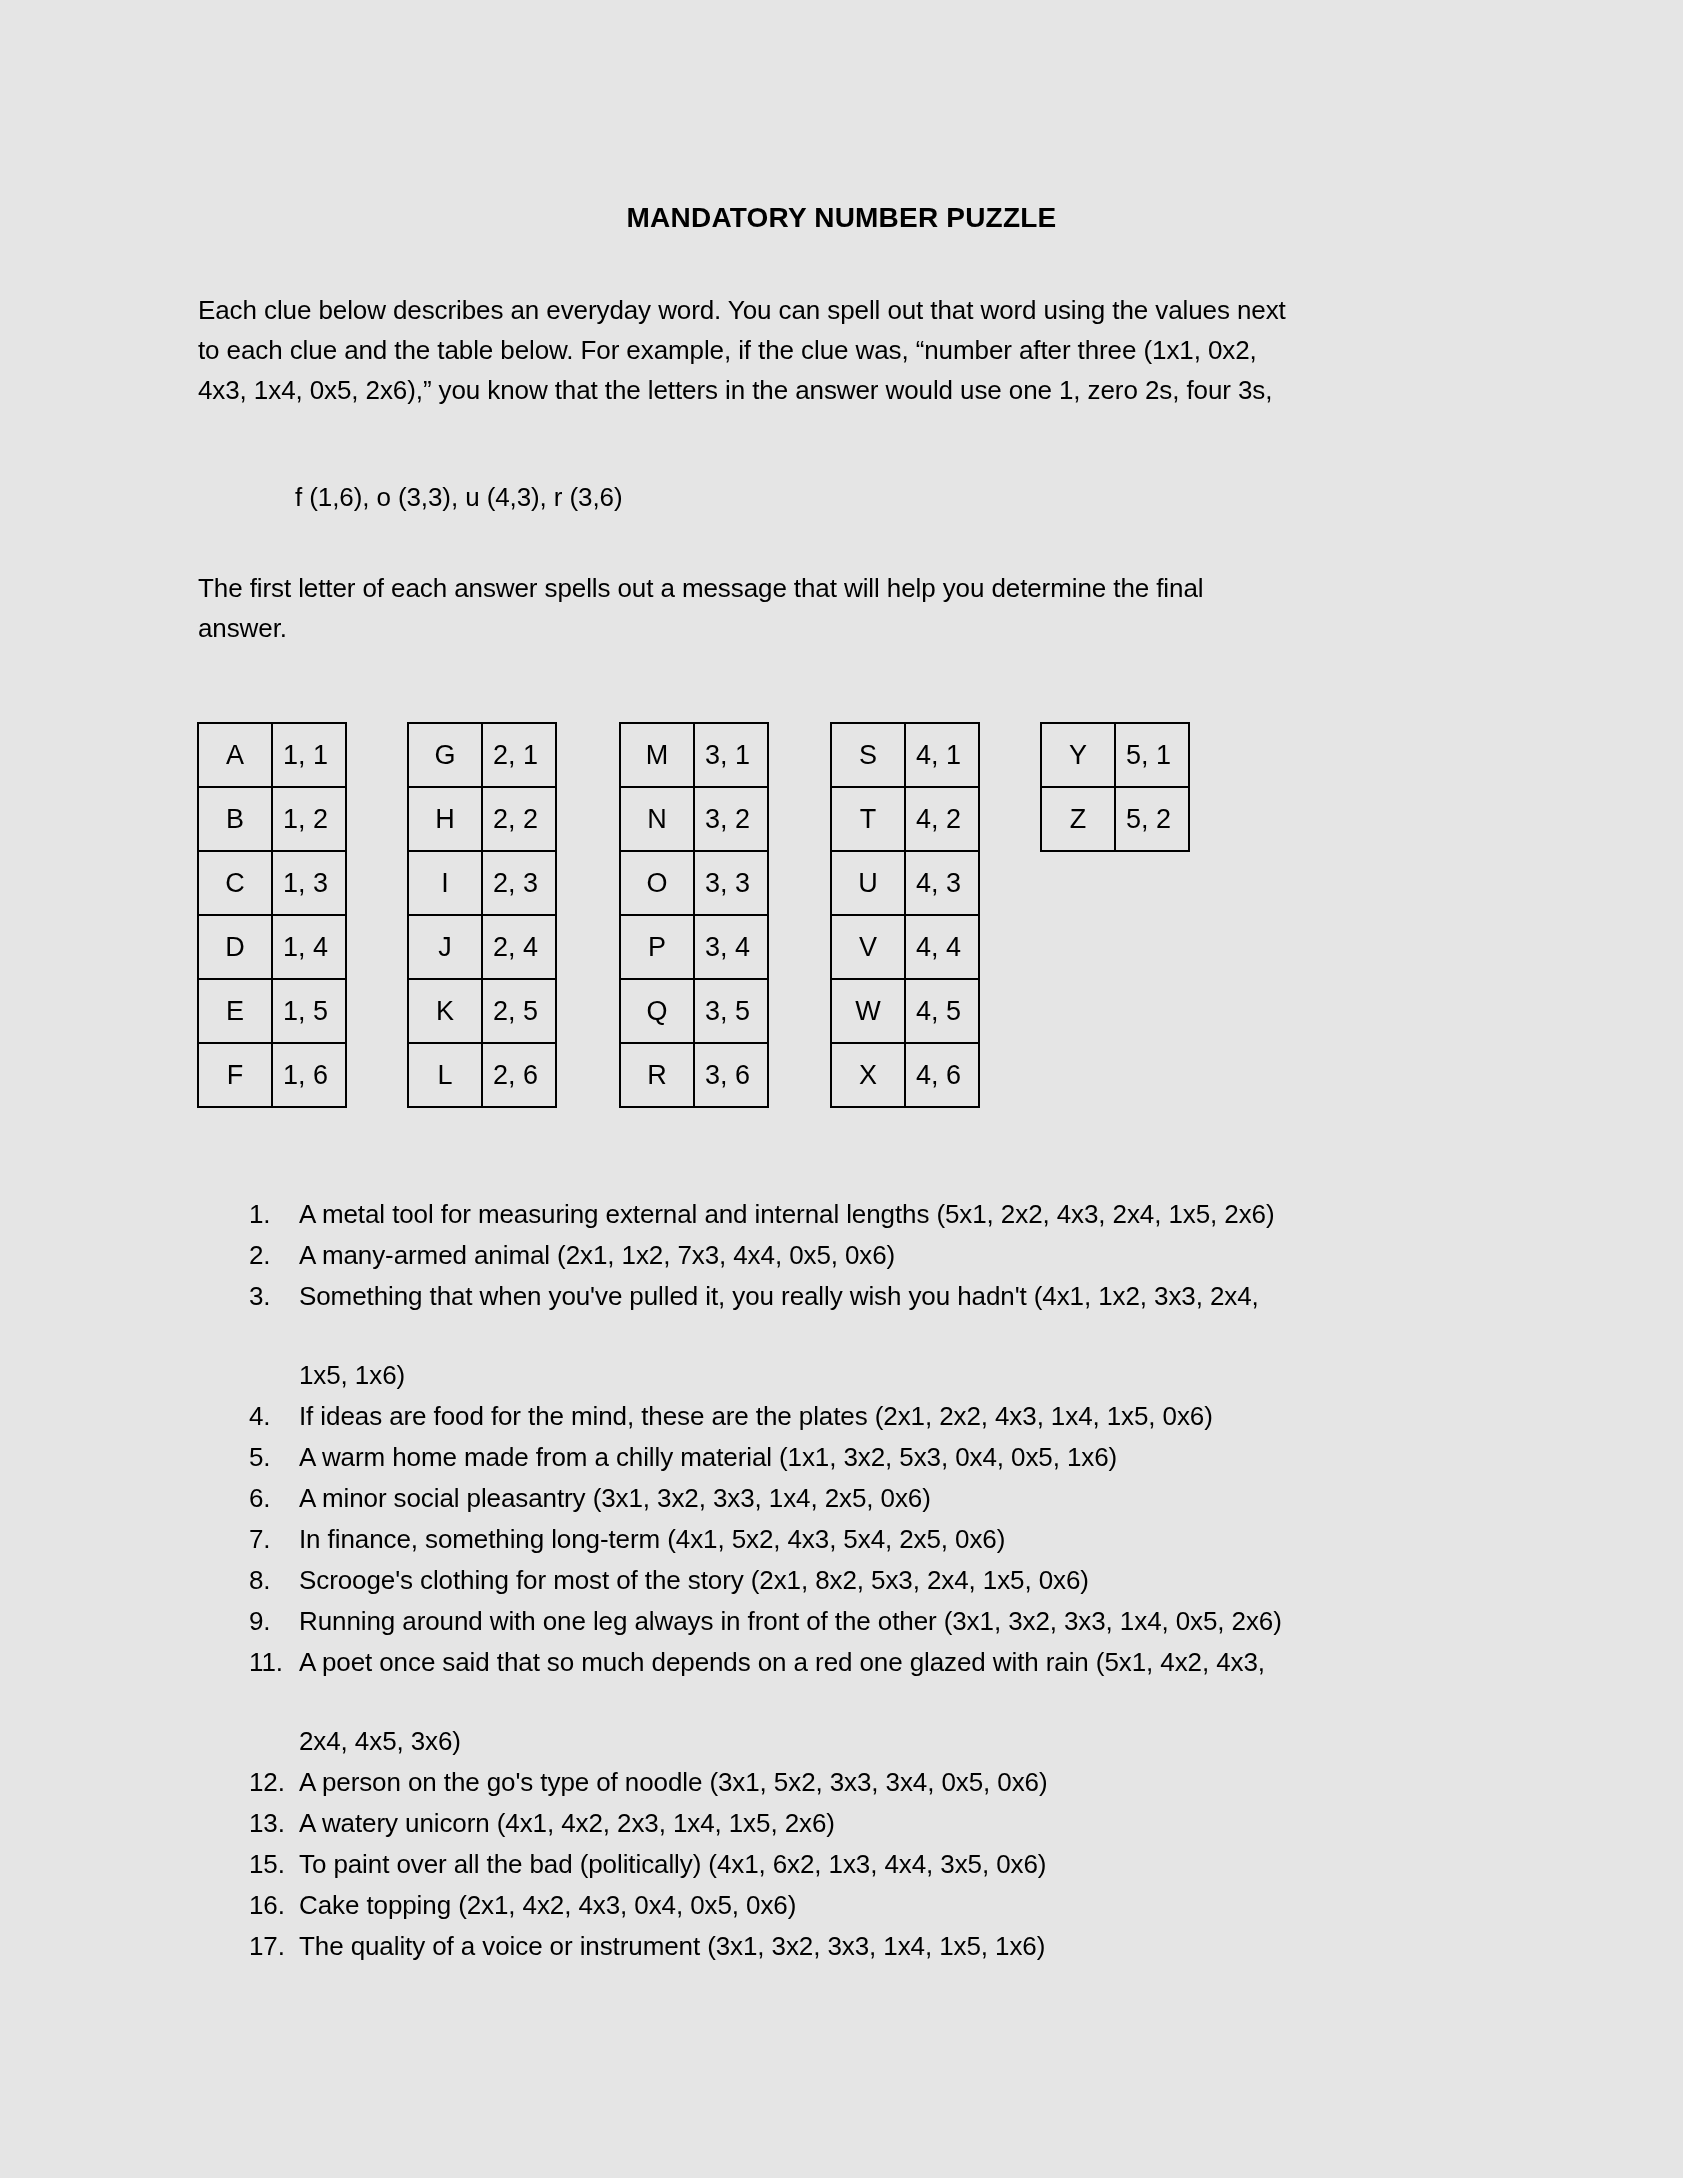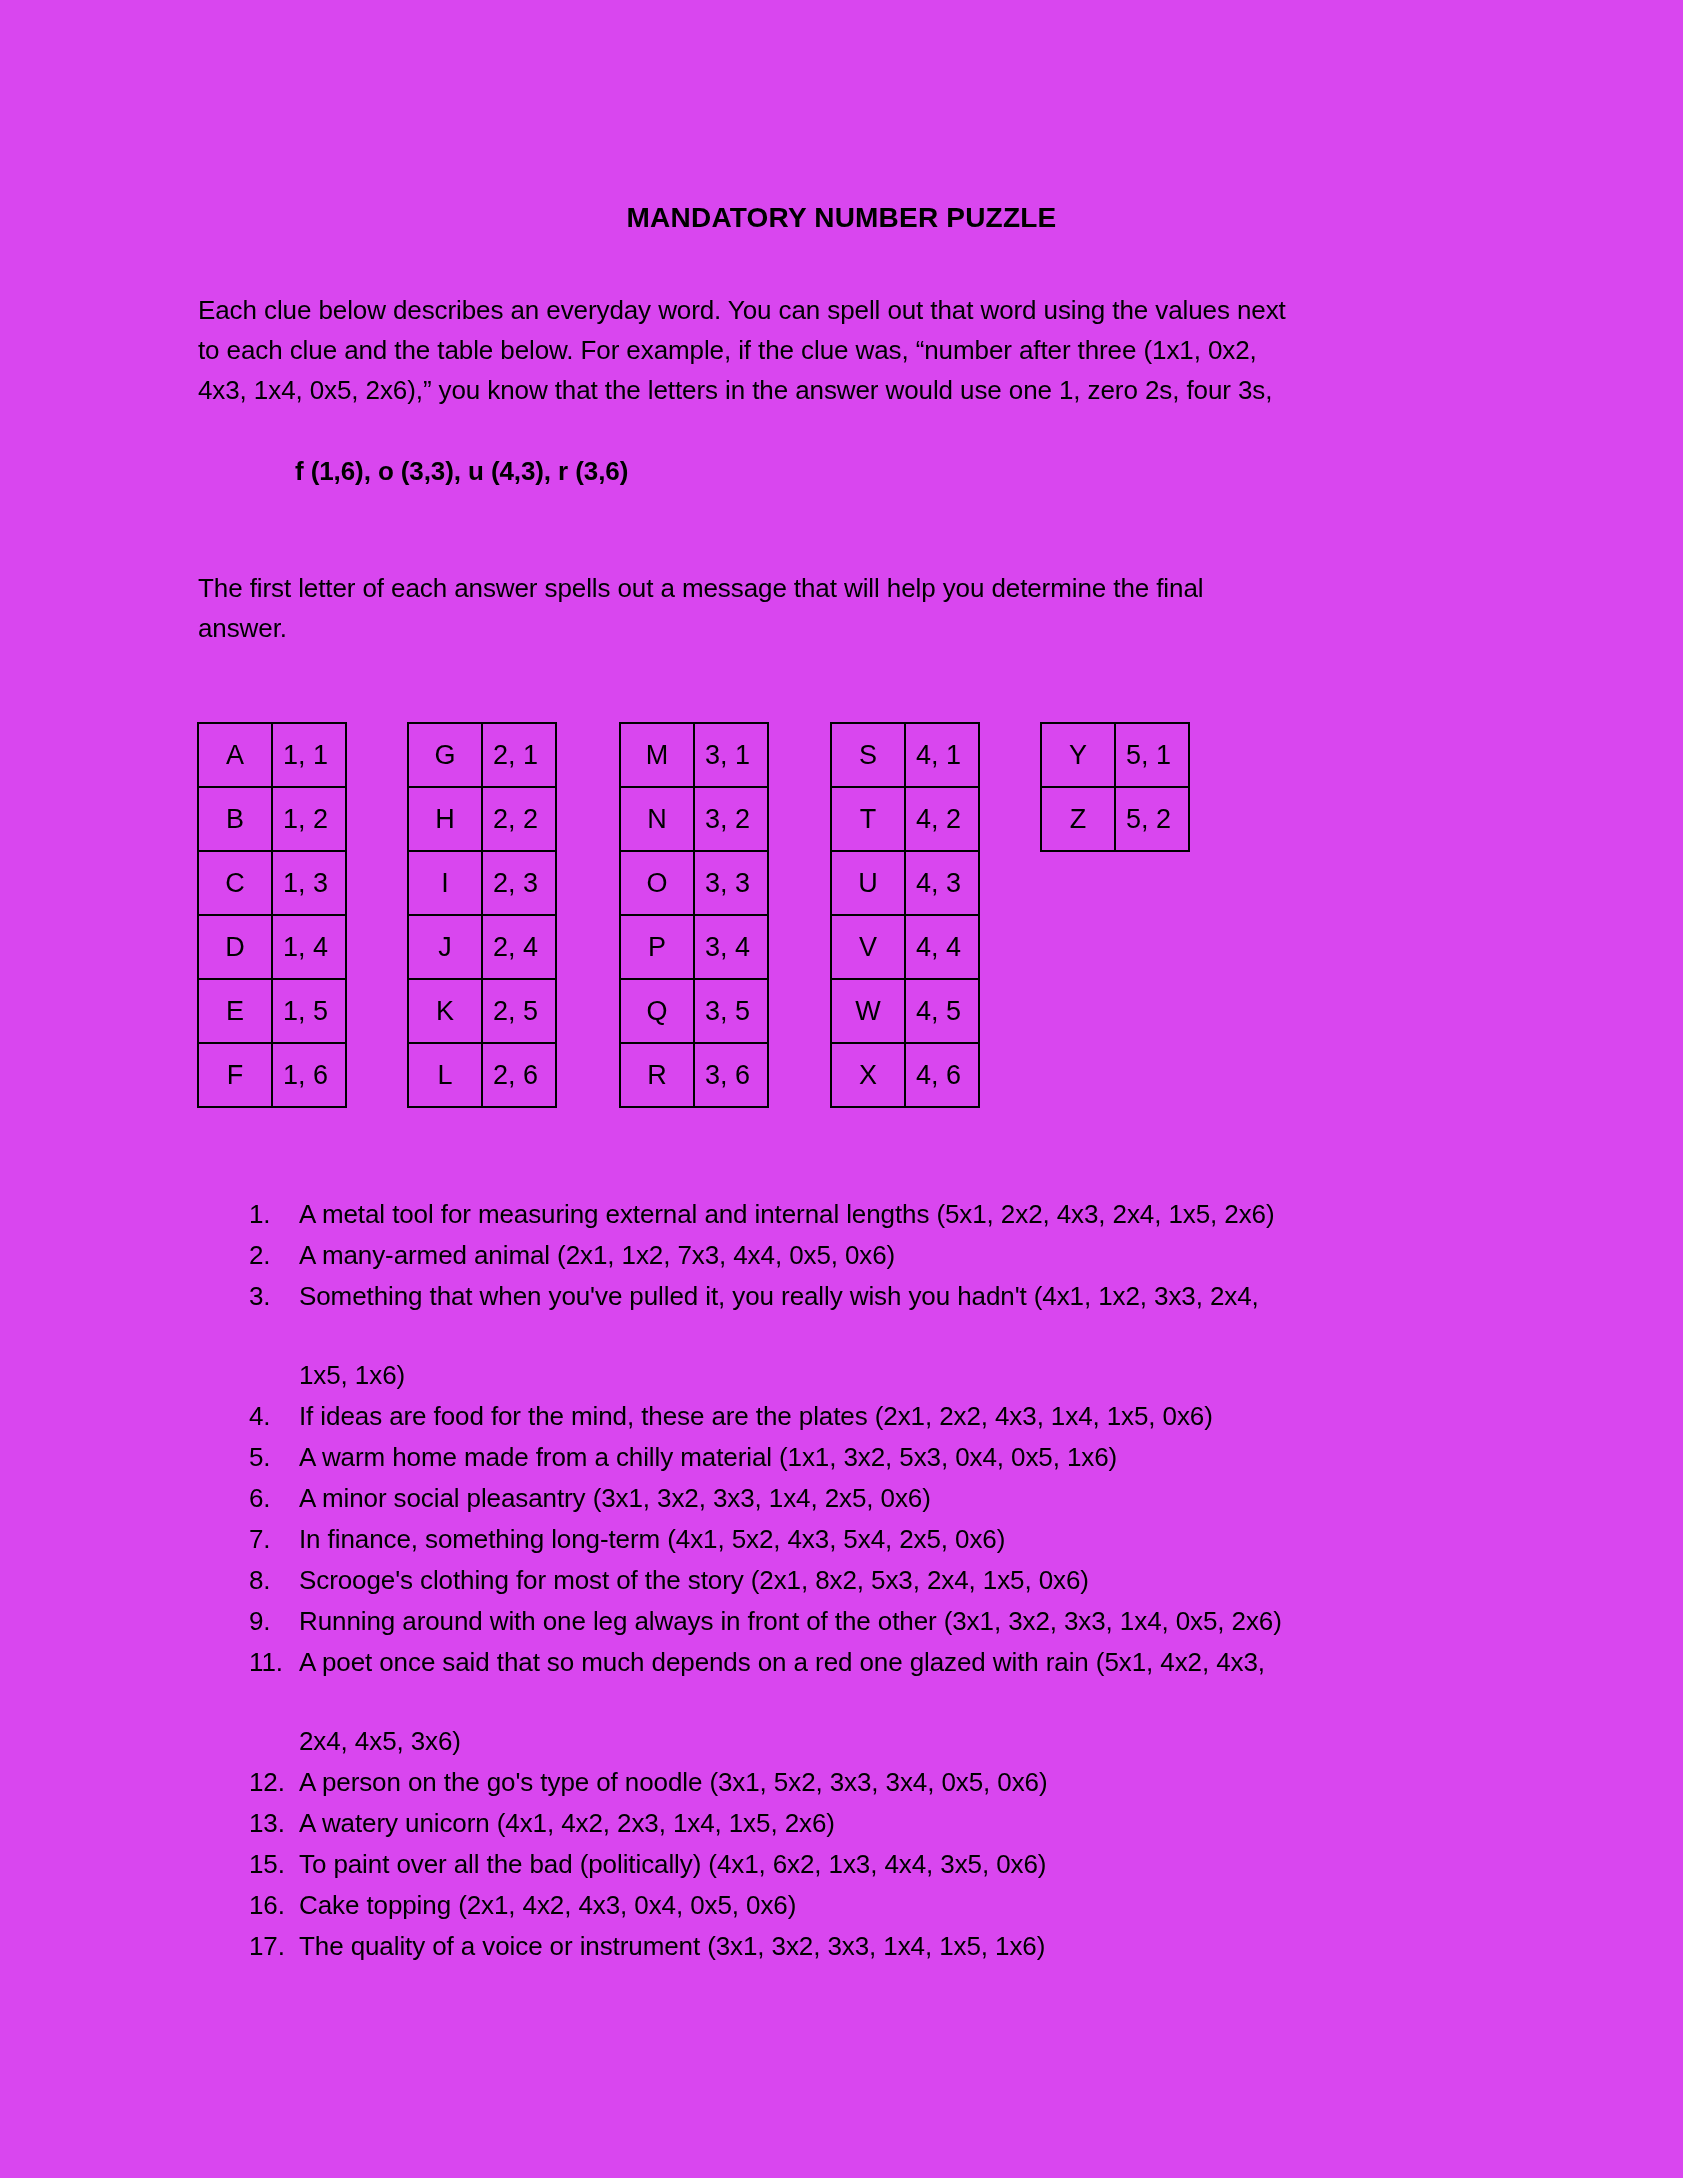--- a/index.html
+++ b/index.html
@@ -12,21 +12,21 @@
     height: 2178px;
     position: relative;
     overflow: hidden;
     color: #000000;
     font-family: "Liberation Sans", "DejaVu Sans", sans-serif;
   }
   .page {
     position: absolute;
     left: 0; top: 0;
     width: 1683px; height: 2178px;
-    background: #d946ef;
+    background: #e5e5e5;
   }
   .title {
     position: absolute;
     left: 0; width: 1683px;
     top: 200px;
     text-align: center;
     font-weight: bold;
     font-size: 28px;
     letter-spacing: 0.2px;
     line-height: 36px;
@@ -34,21 +34,21 @@
   .para {
     position: absolute;
     left: 198px;
     font-size: 26px;
     line-height: 40px;
     white-space: nowrap;
     letter-spacing: -0.1px;
   }
   .para .line { display: block; }
   #intro { top: 290px; }
-  #example { top: 451px; left: 295px; font-weight: bold; }
+  #example { top: 477px; left: 295px; }
   #message { top: 568px; }
 
   .table {
     position: absolute;
     top: 722px;
     border-collapse: collapse;
   }
   .table td {
     border: 2.5px solid #000;
     width: 72px;

